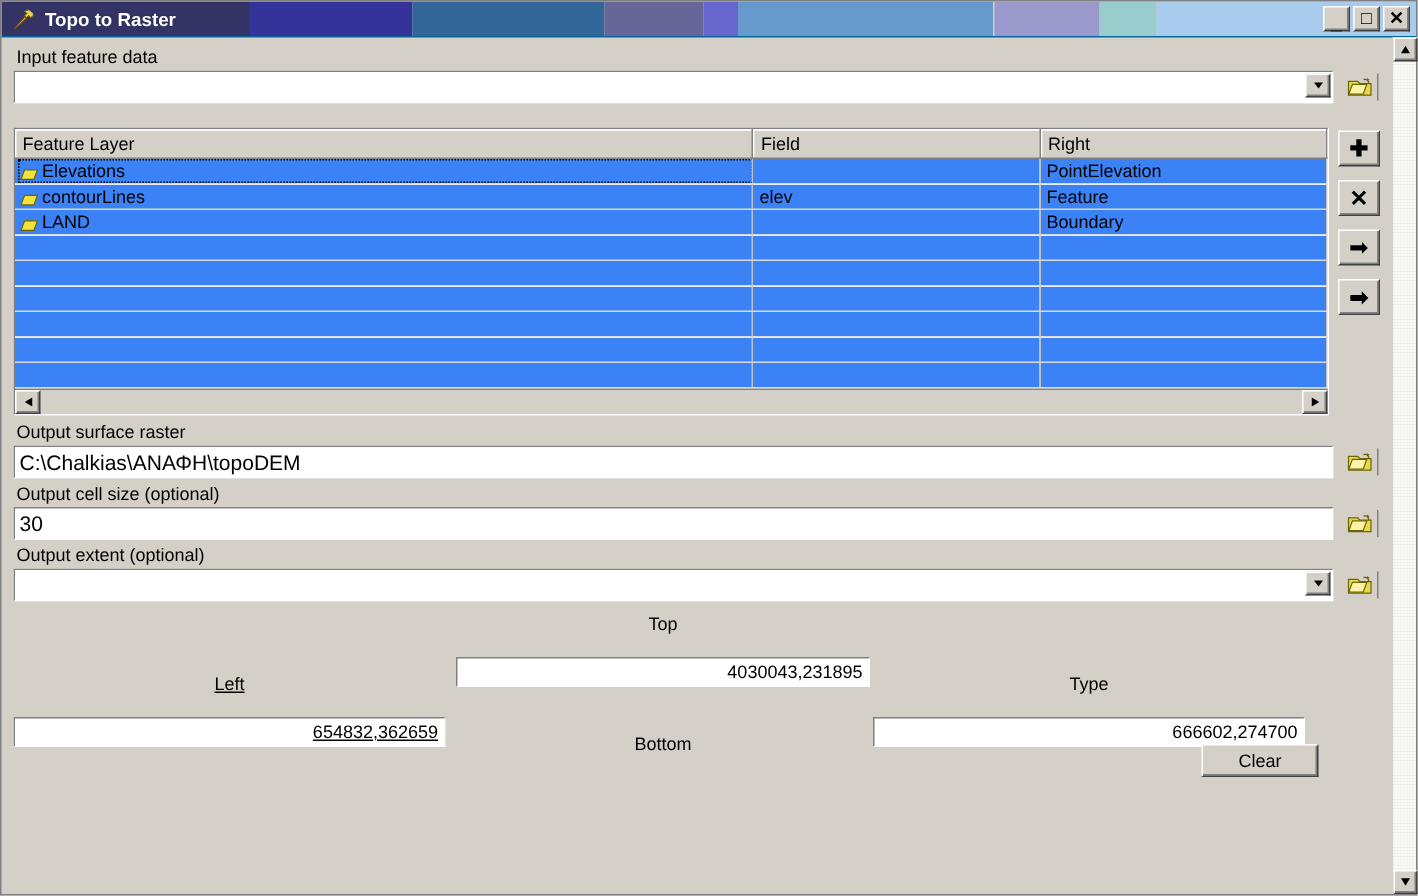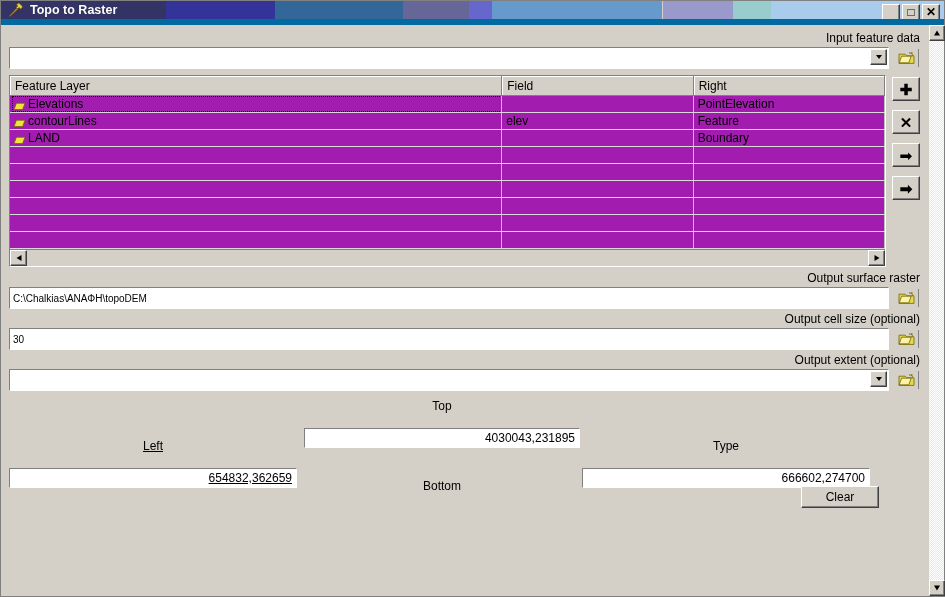--- a/index.html
+++ b/index.html
@@ -23,21 +23,21 @@
     border: 1px solid #808080;
     display: flex; flex-direction: column;
   }
 
   
   #titlebar {
     position: relative;
     height: 24px; min-height: 24px;
     display: flex; align-items: center;
     overflow: hidden;
-    border-bottom: 6px solid #0369a1;
+    border-bottom: 1px solid #0369a1;
   }
   .band {
     position: absolute; top: 0; height: 24px;
   }
   #title-left {
     position: relative; z-index: 5;
     display: flex; align-items: center;
     height: 24px; padding-left: 6px;
   }
   #title-icon {
@@ -125,37 +125,36 @@
       repeating-conic-gradient(#e9e9e2 0% 25%, #ffffff 0% 50%);
     background-size: 2px 2px;
   }
 
   
   .lbl {
     font-size: 12px; color: #000;
     margin: 0 0 2px 2px;
     line-height: 14px;
     white-space: nowrap;
-    text-align: right;
   }
 
   
   .sunken {
     background: #ffffff;
     border-top: 1px solid #808080;
     border-left: 1px solid #808080;
     border-right: 1px solid #ffffff;
     border-bottom: 1px solid #ffffff;
     outline: 1px solid #d4d0c8;
   }
   .txt {
     height: 20px;
     display: flex; align-items: center;
     padding: 0 3px;
-    font-size: 10px;
+    font-size: 14px;
     overflow: hidden; white-space: nowrap;
   }
 
   .row-field { display: flex; align-items: flex-start; gap: 5px; }
   .grow { flex: 1 1 auto; min-width: 0; }
 
   
   .combo { position: relative; }
   .combo-arrow {
     position: absolute; right: 1px; top: 1px;
@@ -188,21 +187,21 @@
     position: relative;
   }
   .browse::after {
     content: ""; position: absolute;
     right: 0; top: 1px; bottom: 1px; width: 1px;
     background: #808080;
   }
   .folder { width: 18px; height: 14px; position: relative; }
 
   
-  #grid-wrap { margin-top: 6px; }
+  #grid-wrap { margin-top: 16px; }
   #grid-outer {
     height: 192px;
     display: flex; flex-direction: column;
     background: #ffffff;
     border-top: 1px solid #808080;
     border-left: 1px solid #808080;
     border-right: 1px solid #ffffff;
     border-bottom: 1px solid #ffffff;
     outline: 1px solid #d4d0c8;
   }
@@ -226,21 +225,21 @@
     border-top: 1px solid #ffffff;
     box-shadow: inset 1px 0 0 #ffffff;
     white-space: nowrap;
     font-size: 12px;
   }
   table.grid td {
     height: 17px;
     border-right: 1px solid #c0c0c0;
     border-bottom: 1px solid #d9d9d9;
     padding: 0 0 0 4px;
-    background: #a21caf;
+    background: #3b82f6;
     white-space: nowrap;
     overflow: hidden;
     vertical-align: middle;
   }
   table.grid td.cell-name { padding-left: 3px; }
   .cellwrap { display: flex; align-items: center; gap: 2px; }
   .focus-cell .cellwrap {
     outline: 1px dotted #000;
     outline-offset: 0px;
   }

